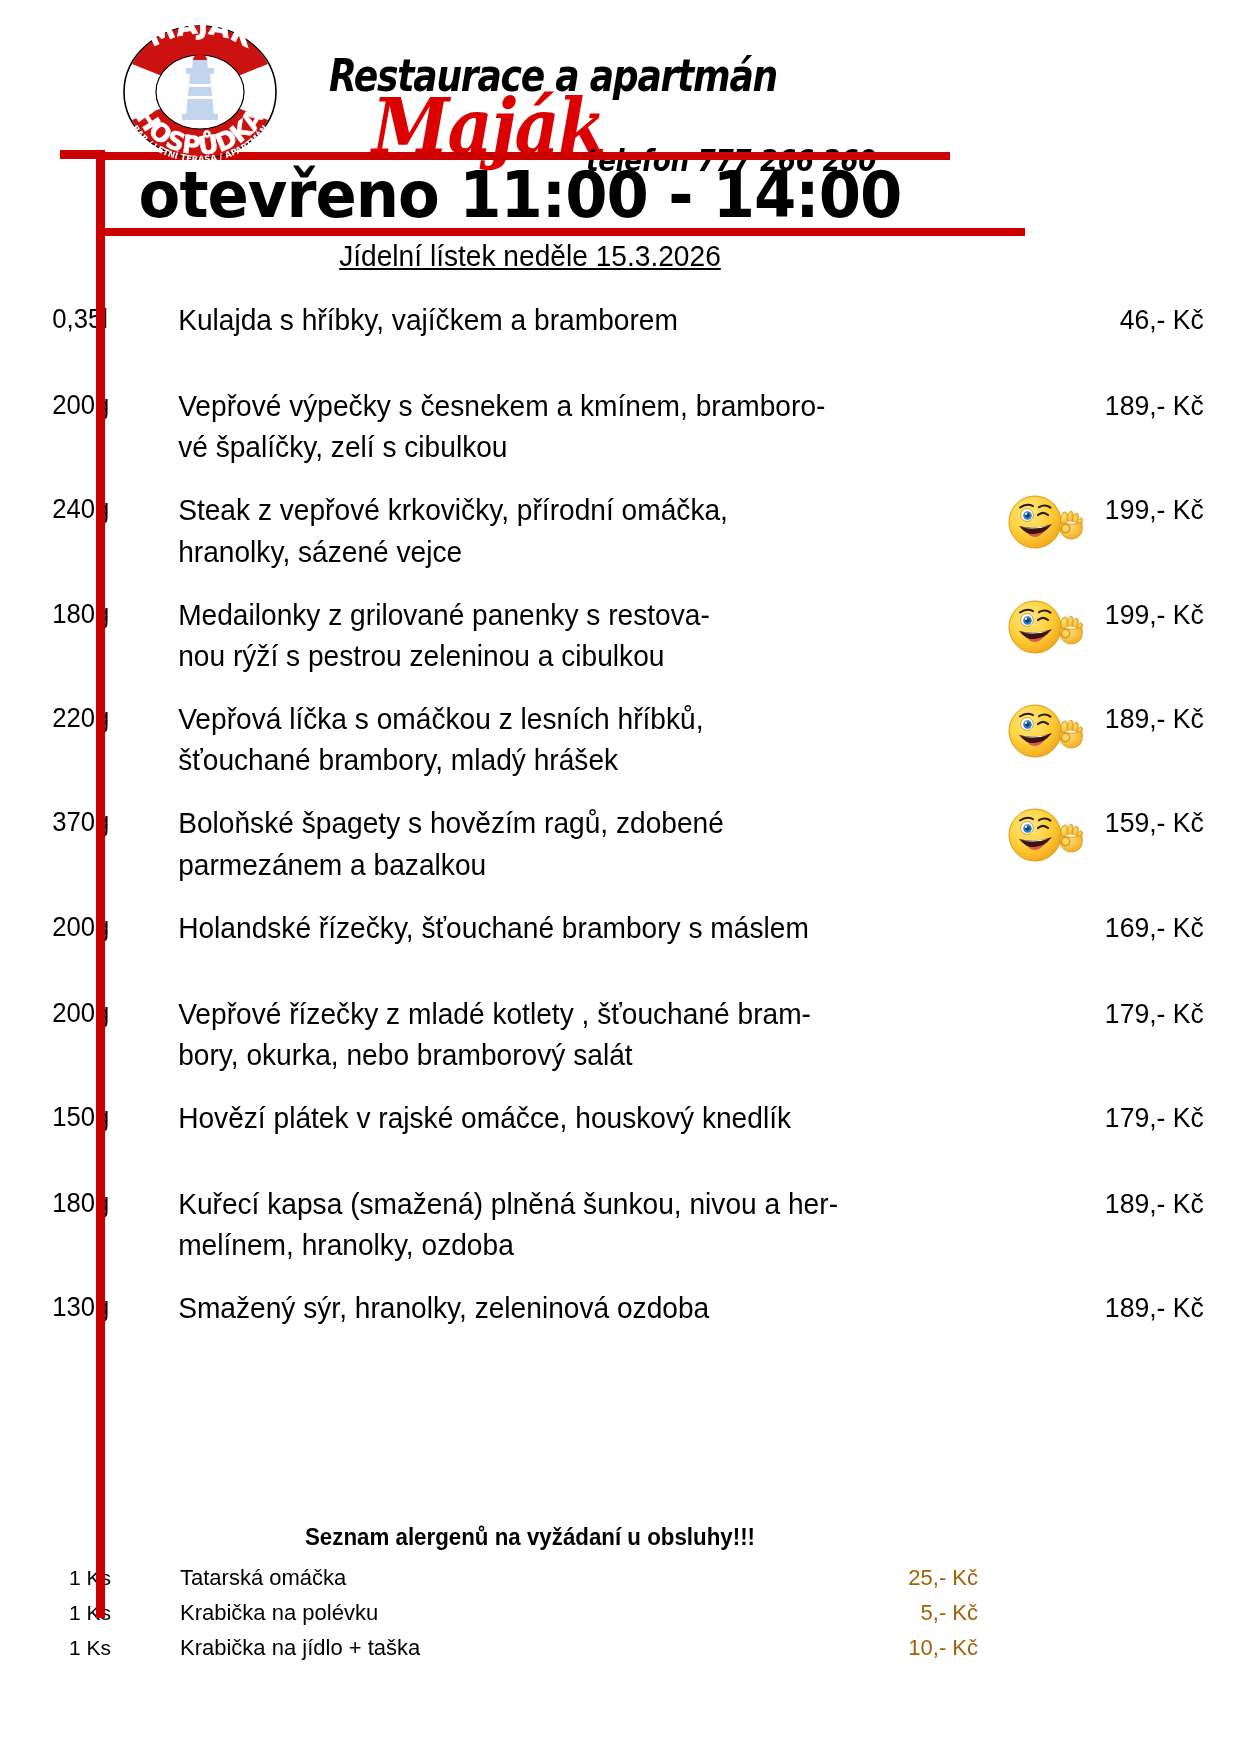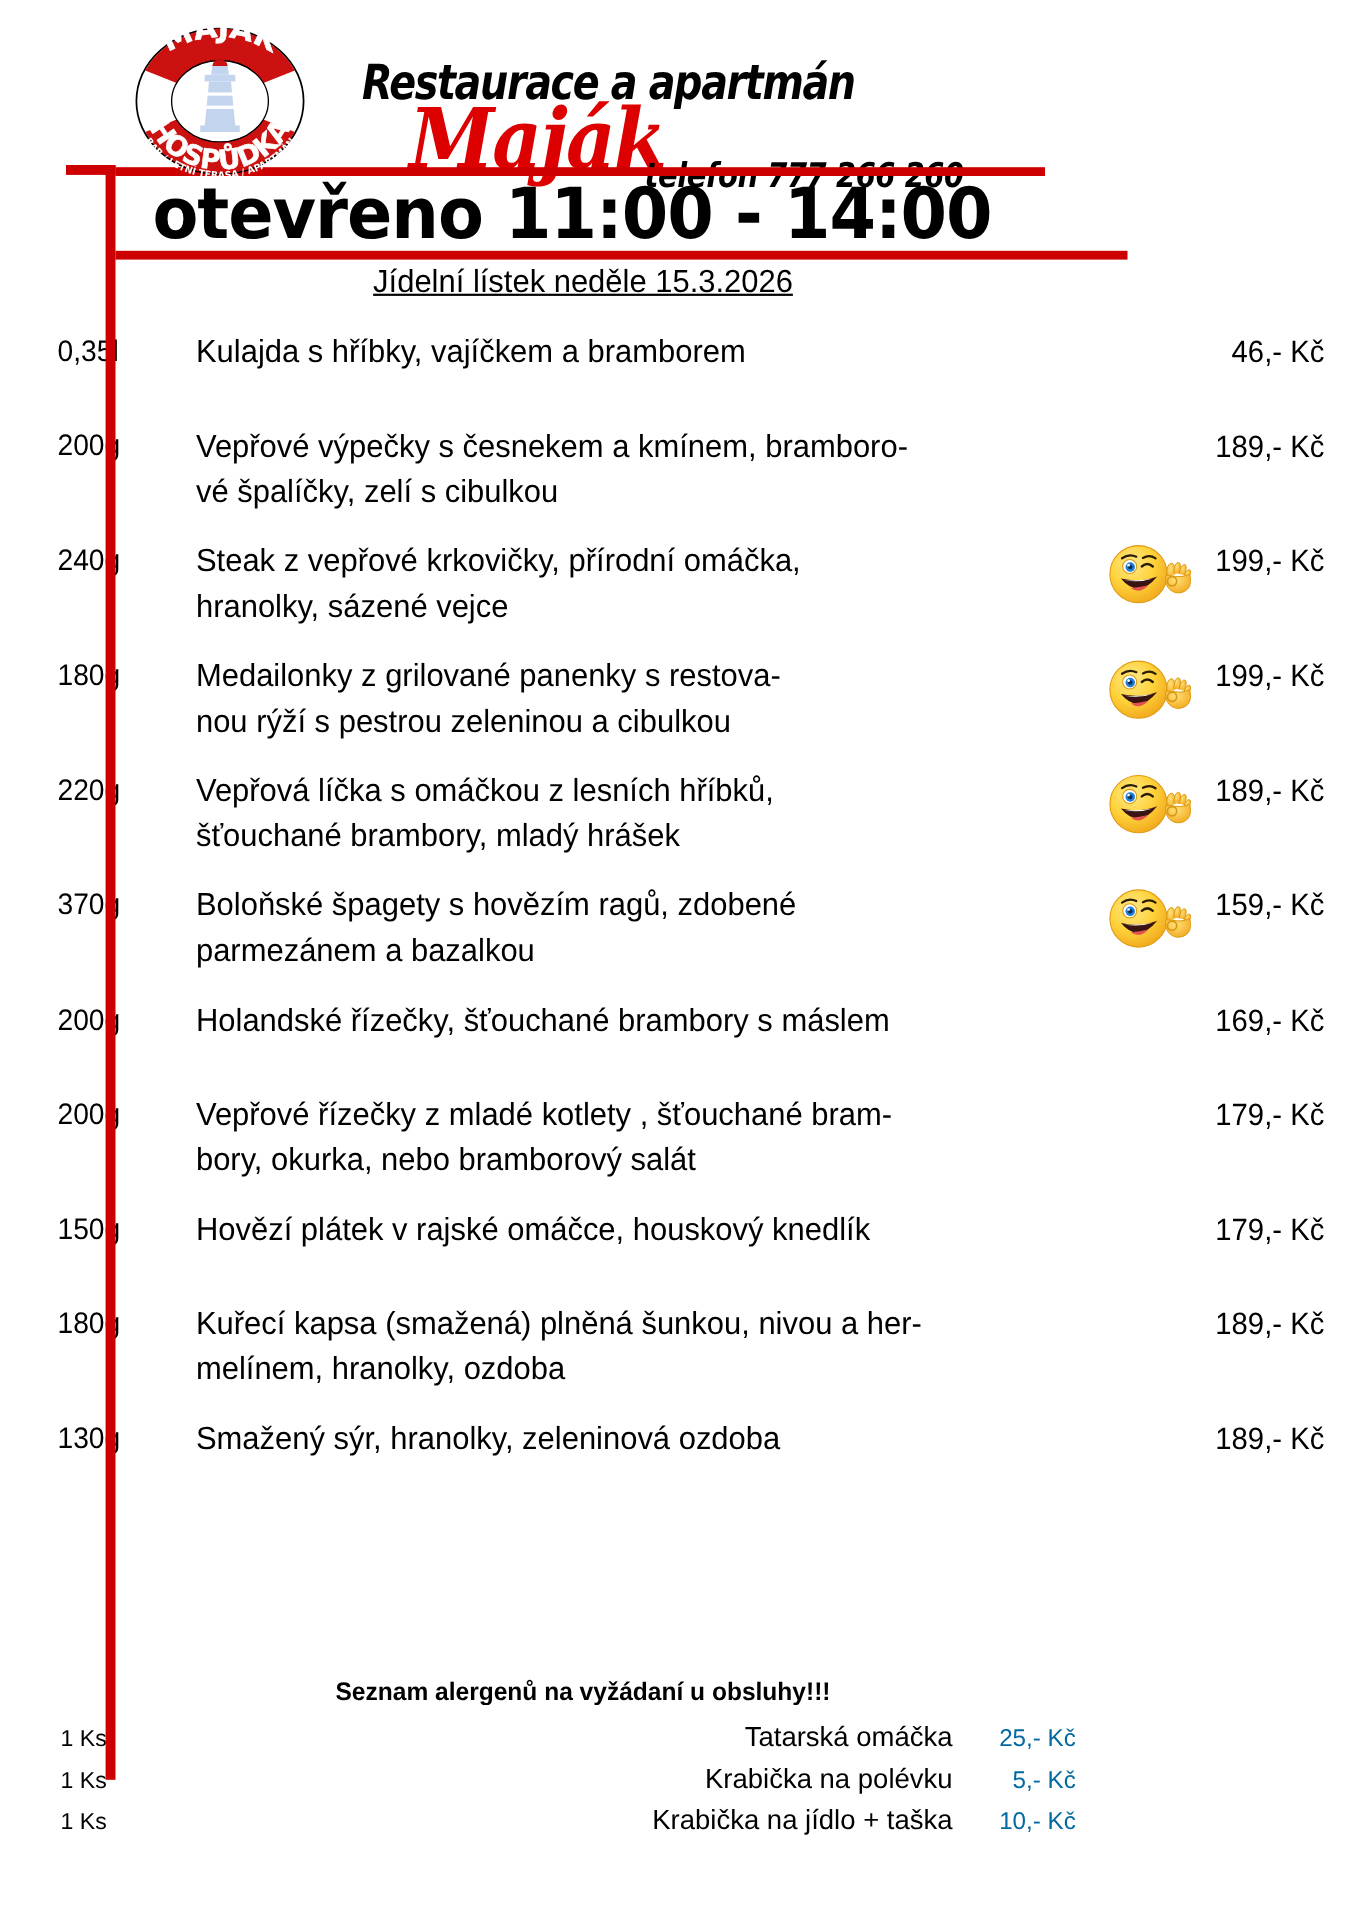--- a/index.html
+++ b/index.html
@@ -242,41 +242,40 @@
 
   .extra-row {
     display: flex;
     align-items: baseline;
     margin-bottom: 9px;
   }
 
   .extra-qty {
     width: 118px;
     flex: 0 0 118px;
-    padding-left: 55px;
+    padding-left: 69px;
     font-size: 21px;
     color: #000000;
     white-space: nowrap;
   }
 
   .extra-desc {
     flex: 1 1 auto;
     padding-left: 62px;
-    font-size: 25px;
-    color: #000000;
-    text-align: right;
+    font-size: 22px;
+    color: #000000;
   }
 
   .extra-price {
     flex: 0 0 150px;
     width: 150px;
     text-align: right;
     padding-right: 38px;
     font-size: 22px;
-    color: #0369a1;
+    color: #a16207;
     white-space: nowrap;
   }
 </style>
 </head>
 <body>
 
 <div class="red-hstub"></div>
 <div class="red-vrule"></div>
 
 <div class="header">

